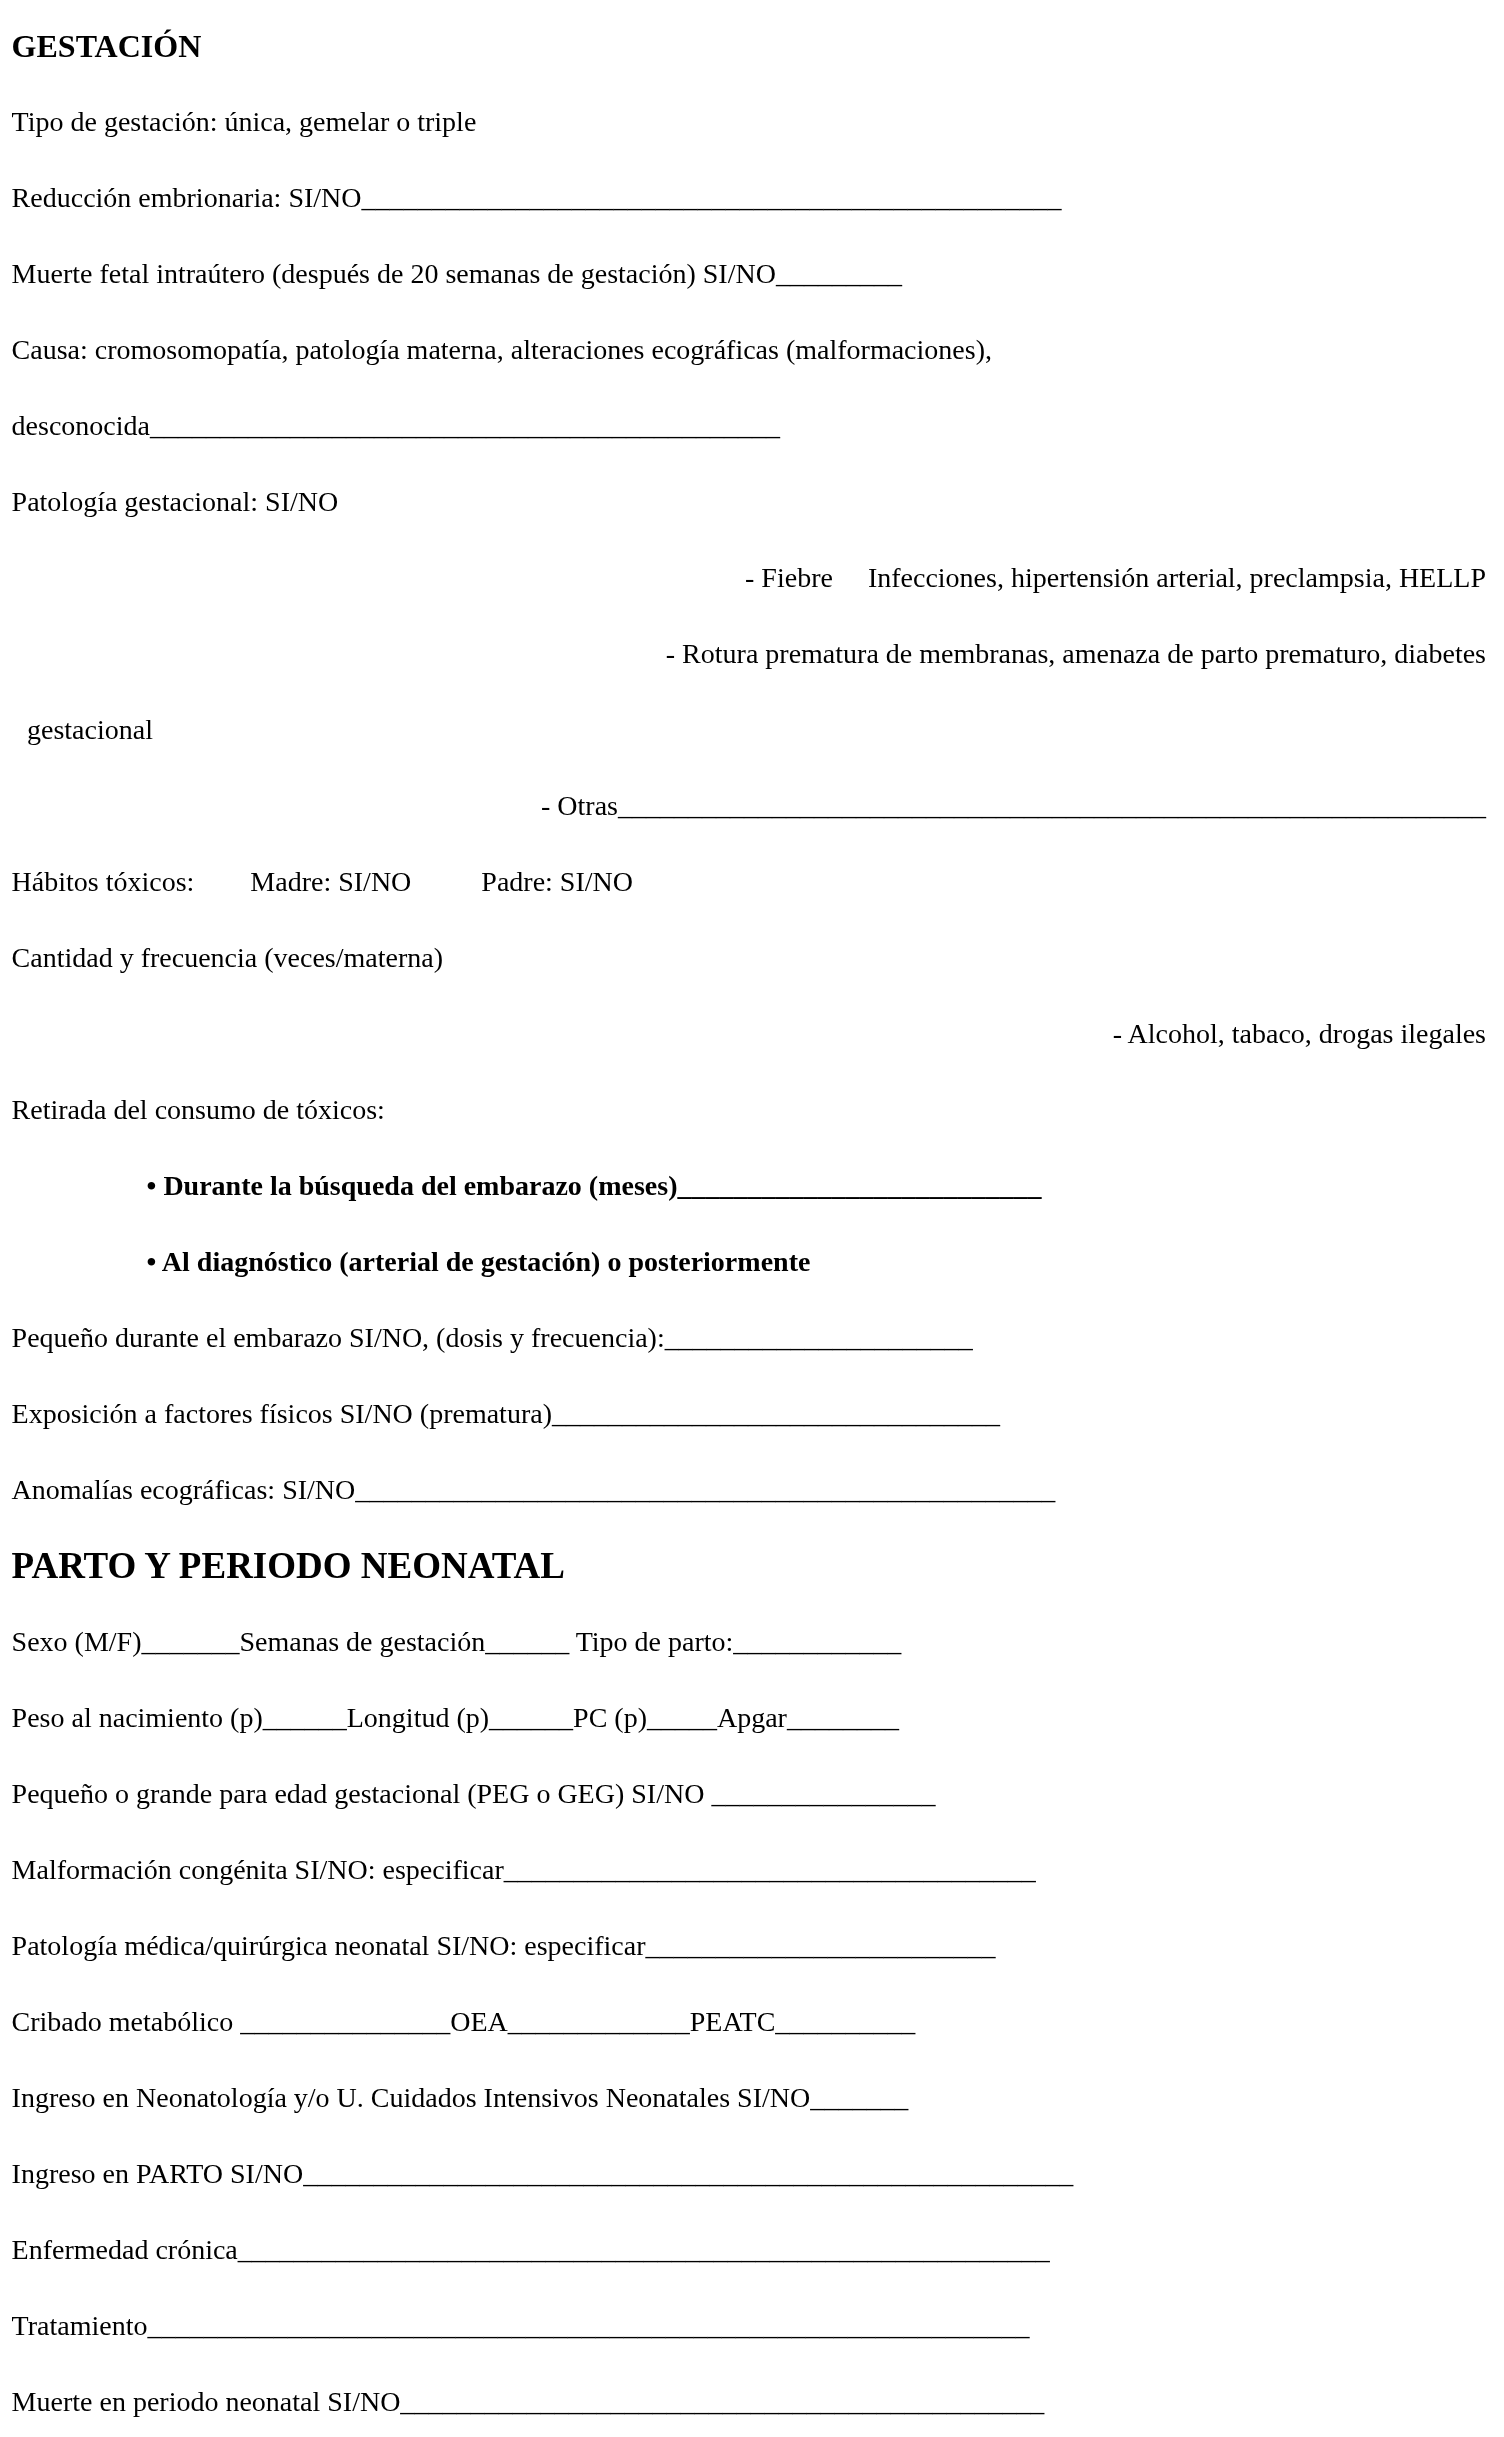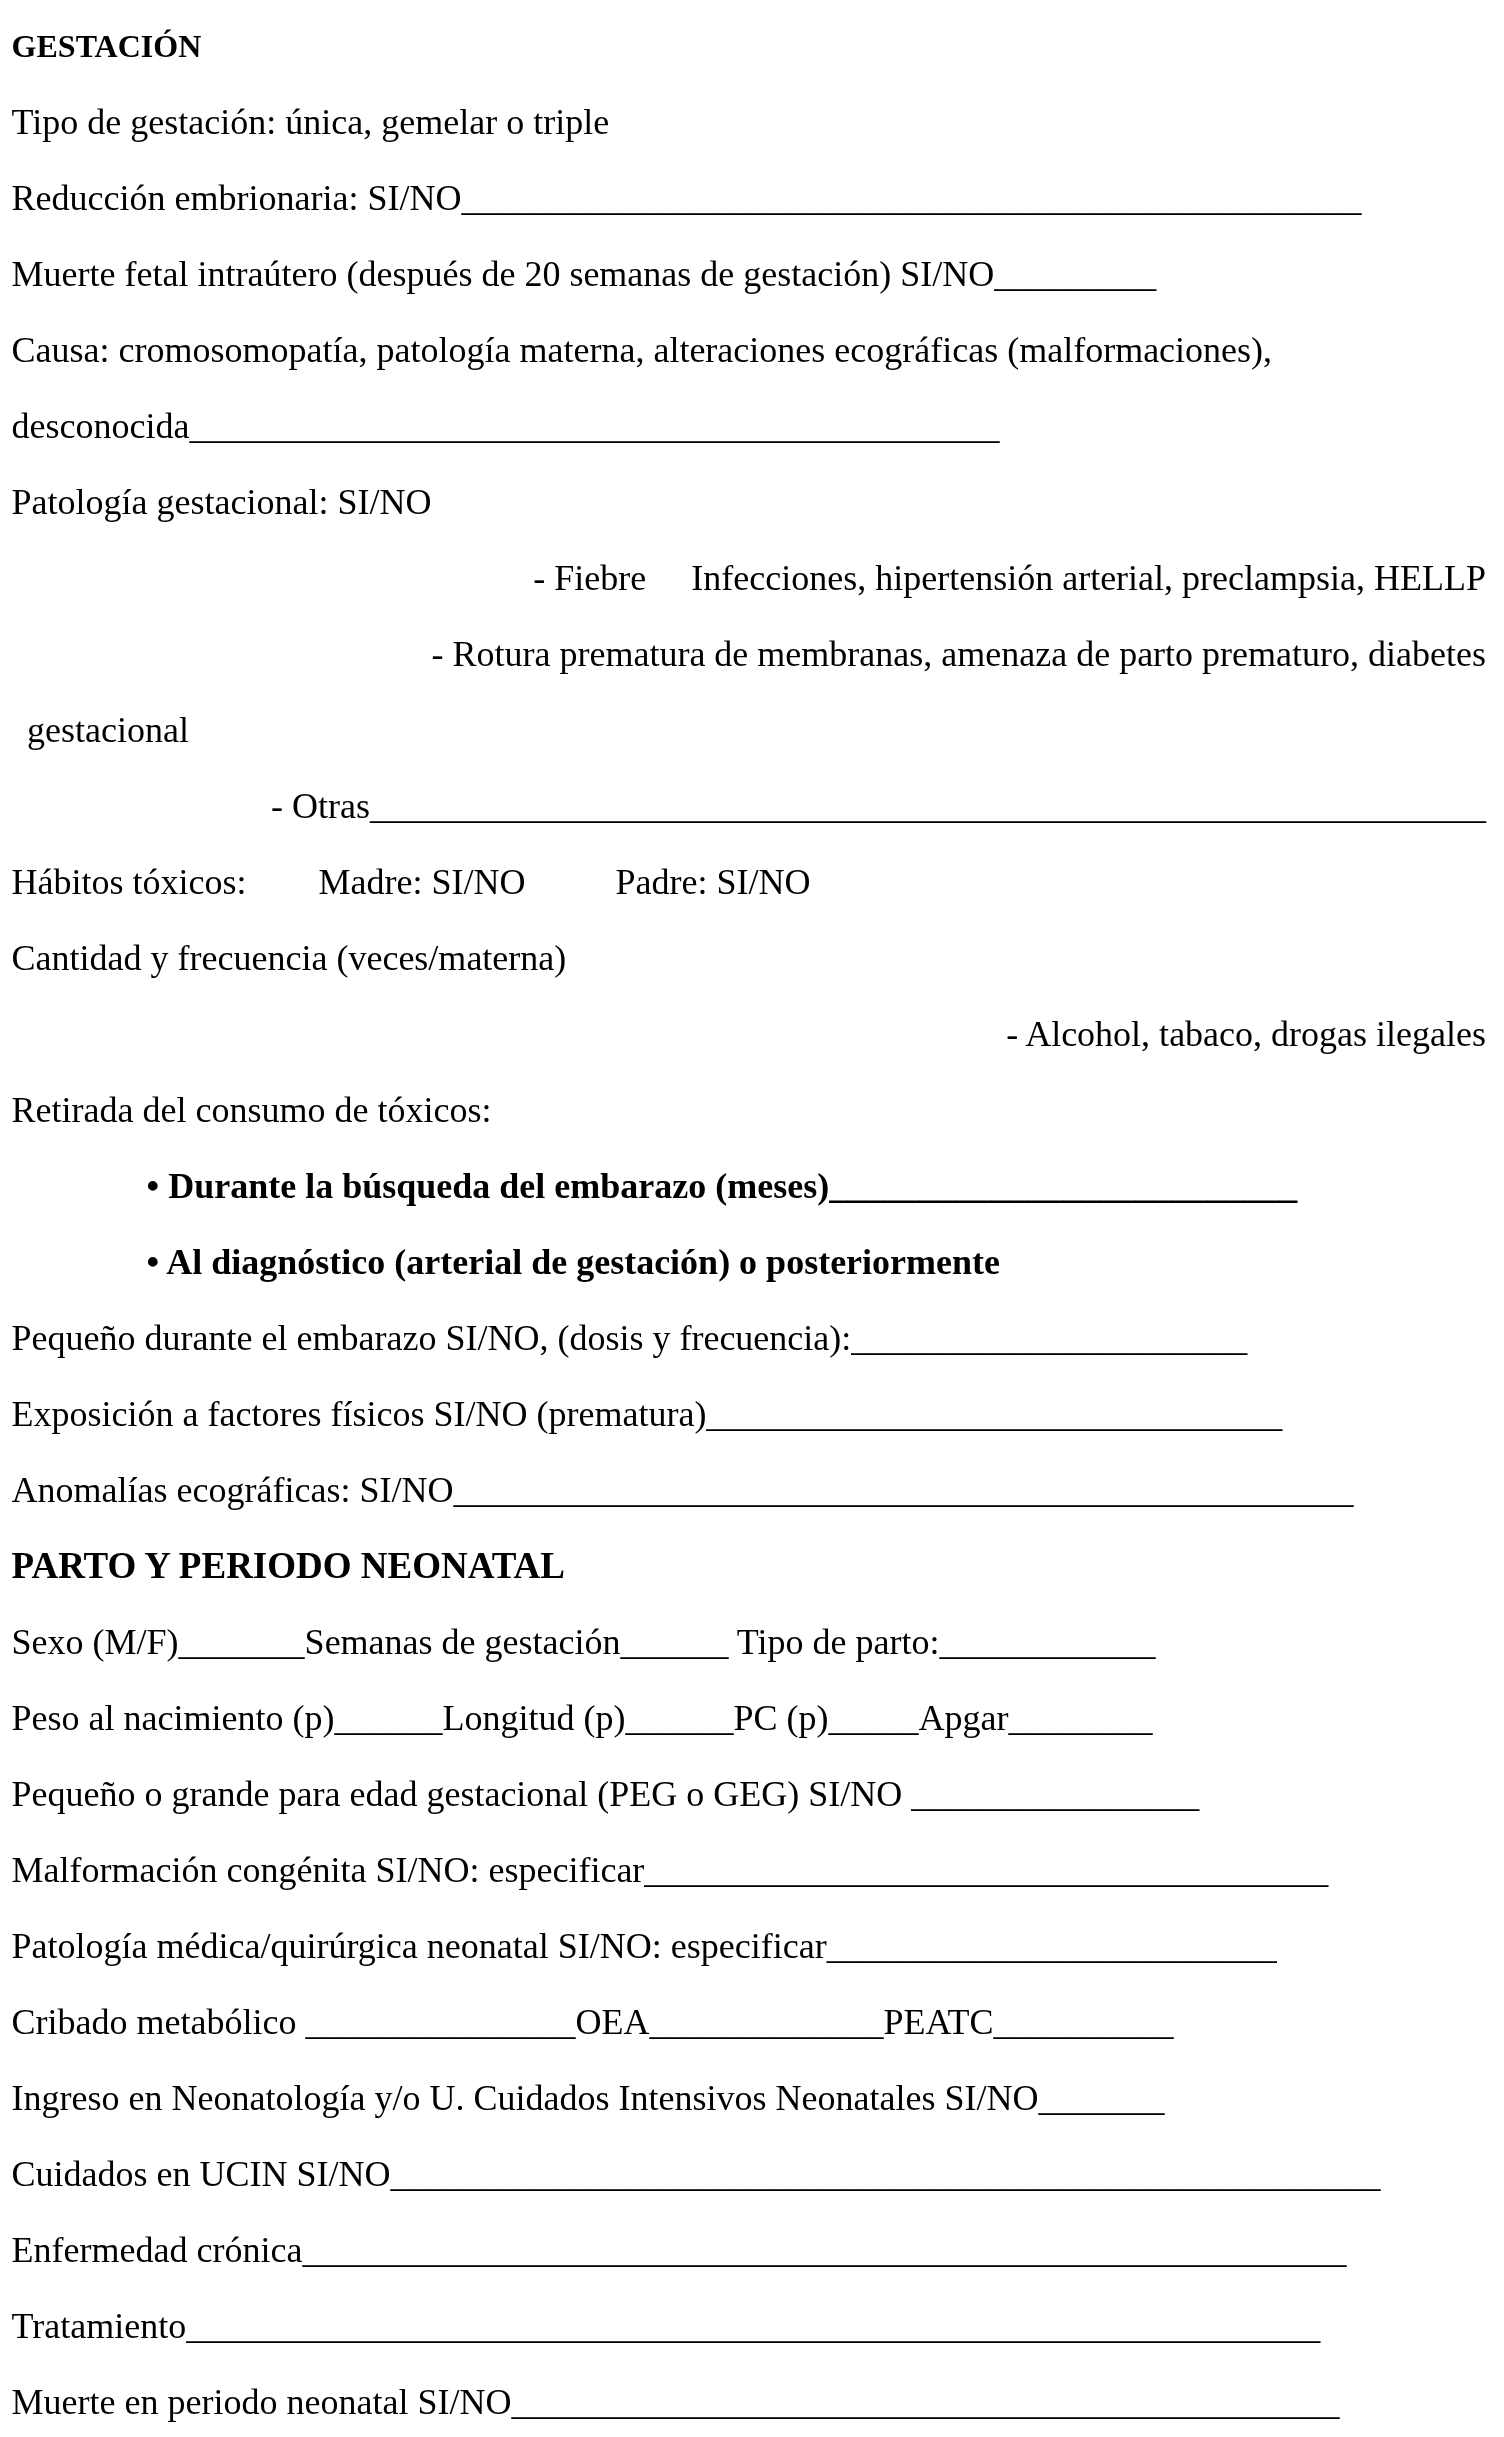--- a/index.html
+++ b/index.html
@@ -11,21 +11,21 @@
       width: 1505px;
       height: 2438px;
       overflow: hidden;
       color: #000000;
       font-family: "Liberation Serif", "DejaVu Serif", serif;
     }
     .page {
       padding: 7.7px 19px 0 11.6px;
     }
     .line {
-      font-size: 36px;
+      font-size: 28px;
       line-height: 76px;
       white-space: pre;
     }
     .h1 {
       font-size: 32px;
       font-weight: bold;
       line-height: 76px;
       white-space: pre;
     }
     .h2 {
@@ -75,19 +75,19 @@
 
   <div class="h2">PARTO Y PERIODO NEONATAL</div>
 
   <div class="line">Sexo (M/F)_______Semanas de gestación______ Tipo de parto:____________</div>
   <div class="line">Peso al nacimiento (p)______Longitud (p)______PC (p)_____Apgar________</div>
   <div class="line">Pequeño o grande para edad gestacional (PEG o GEG) SI/NO ________________</div>
   <div class="line">Malformación congénita SI/NO: especificar______________________________________</div>
   <div class="line">Patología médica/quirúrgica neonatal SI/NO: especificar_________________________</div>
   <div class="line">Cribado metabólico _______________OEA_____________PEATC__________</div>
   <div class="line">Ingreso en Neonatología y/o U. Cuidados Intensivos Neonatales SI/NO_______</div>
-  <div class="line">Cuidados en UCIN SI/NO_______________________________________________________</div>
+  <div class="line">Ingreso en PARTO SI/NO_______________________________________________________</div>
   <div class="line">Enfermedad crónica__________________________________________________________</div>
   <div class="line">Tratamiento_______________________________________________________________</div>
   <div class="line">Muerte en periodo neonatal SI/NO______________________________________________</div>
 
 </div>
 
 
 </body></html>

